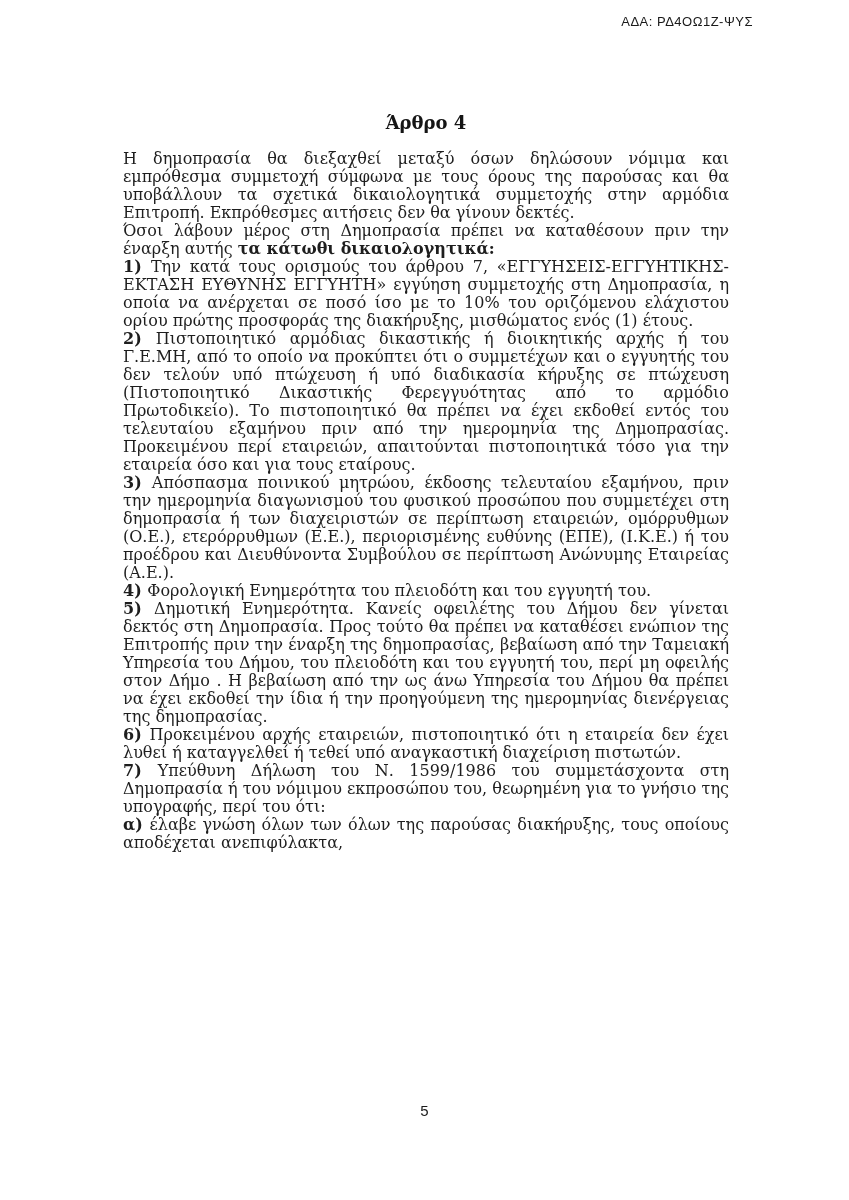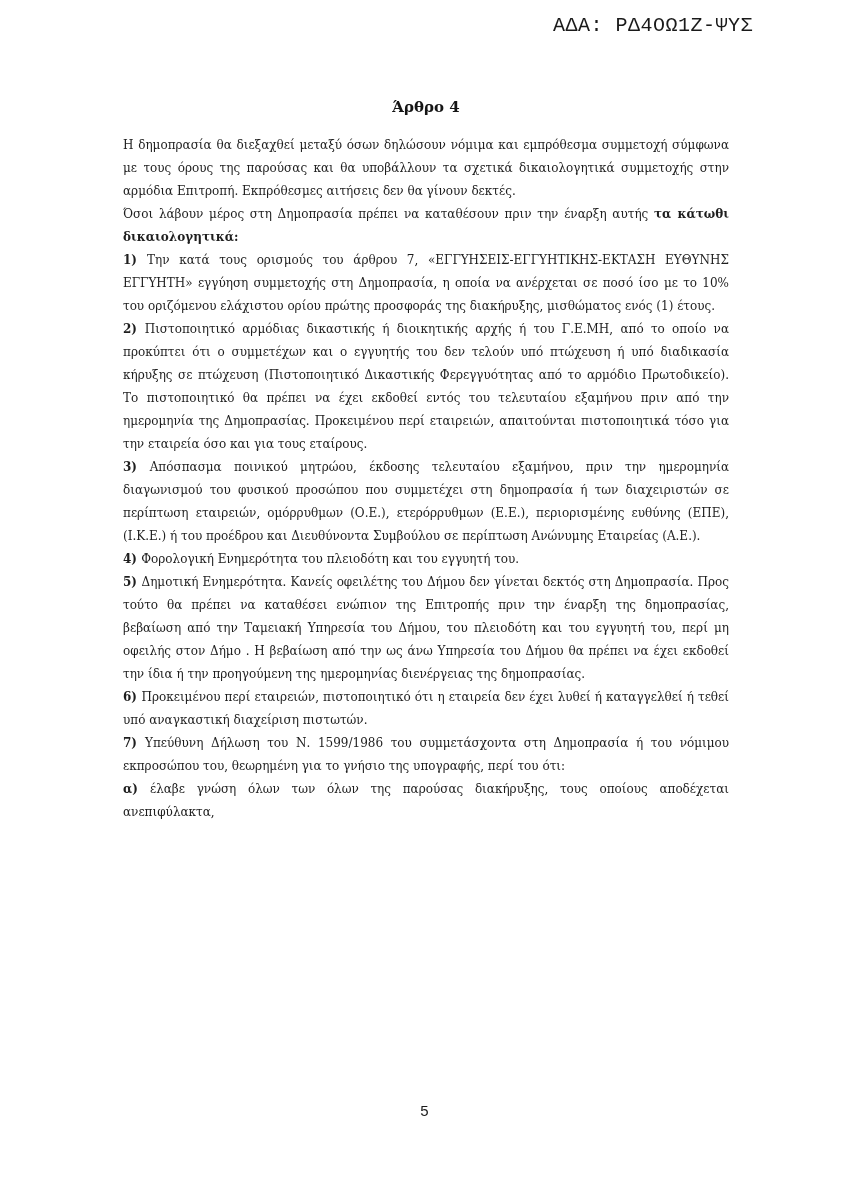--- a/index.html
+++ b/index.html
@@ -14,53 +14,53 @@
     overflow: hidden;
     font-family: "DejaVu Serif", serif;
     color: #1e1e1e;
   }
   .ada-header {
     position: absolute;
     top: 14px;
     left: 0;
     width: 753px;           
     text-align: right;
-    font-family: Liberation Mono, monospace;
-    font-size: 20px;
+    font-family: Liberation Sans, sans-serif;
+    font-size: 13px;
     letter-spacing: 0.5px;
     color: #1a1a1a;
     white-space: nowrap;
   }
   .content {
     position: absolute;
     left: 123px;
     top: 96px;
     width: 606px;
   }
   .doc-title,
   .doc-subtitle {
-    margin: 0;
+    margin: 16px;
     text-align: center;
-    font-size: 15px;
+    font-size: 18px;
     font-weight: bold;
     line-height: 22px;
     color: #151515;
   }
   .doc-subtitle {
     margin-top: 24px;
   }
   .doc-body {
     margin-top: 16px;
   }
   .para {
     margin: 0 0 0 0;
     padding: 0;
     text-align: justify;
-    font-size: 12px;
-    line-height: 23px;
+    font-size: 16px;
+    line-height: 18px;
     color: #1e1e1e;
   }
   .para + .para {
   }
   .seg-normal { font-weight: normal; }
   .seg-bold   { font-weight: bold; }
   .seg-underline { }
   .page-number {
     position: absolute;
     top: 1102px;
@@ -80,19 +80,19 @@
 <div class="content">
   <p class="doc-title">Άρθρο 4</p>
   <div class="doc-body" id="doc-body">
       <p class="para"><span class="seg-normal">Η δημοπρασία θα διεξαχθεί μεταξύ όσων δηλώσουν νόμιμα και εμπρόθεσμα συμμετοχή σύμφωνα με τους όρους της παρούσας και θα υποβάλλουν τα σχετικά δικαιολογητικά συμμετοχής στην αρμόδια Επιτροπή. Εκπρόθεσμες αιτήσεις δεν θα γίνουν δεκτές.</span></p>
       <p class="para"><span class="seg-normal">Όσοι λάβουν μέρος στη Δημοπρασία πρέπει να καταθέσουν πριν την έναρξη αυτής </span><span class="seg-bold">τα κάτωθι δικαιολογητικά:</span></p>
       <p class="para"><span class="seg-bold">1) </span><span class="seg-normal">Την κατά τους ορισμούς του άρθρου 7, «ΕΓΓΥΗΣΕΙΣ-ΕΓΓΥΗΤΙΚΗΣ-ΕΚΤΑΣΗ ΕΥΘΥΝΗΣ ΕΓΓΥΗΤΗ» εγγύηση συμμετοχής στη Δημοπρασία, η οποία να ανέρχεται σε ποσό ίσο με το 10% του οριζόμενου ελάχιστου ορίου πρώτης προσφοράς της διακήρυξης, μισθώματος ενός (1) έτους.</span></p>
       <p class="para"><span class="seg-bold">2) </span><span class="seg-normal">Πιστοποιητικό αρμόδιας δικαστικής ή διοικητικής αρχής ή του Γ.Ε.ΜΗ, από το οποίο να προκύπτει ότι ο συμμετέχων και ο εγγυητής του δεν τελούν υπό πτώχευση ή υπό διαδικασία κήρυξης σε πτώχευση (Πιστοποιητικό Δικαστικής Φερεγγυότητας από το αρμόδιο Πρωτοδικείο). Το πιστοποιητικό θα πρέπει να έχει εκδοθεί εντός του τελευταίου εξαμήνου πριν από την ημερομηνία της Δημοπρασίας. Προκειμένου περί εταιρειών, απαιτούνται πιστοποιητικά τόσο για την εταιρεία όσο και για τους εταίρους.</span></p>
       <p class="para"><span class="seg-bold">3) </span><span class="seg-normal">Απόσπασμα ποινικού μητρώου, έκδοσης τελευταίου εξαμήνου, πριν την ημερομηνία διαγωνισμού του φυσικού προσώπου που συμμετέχει στη δημοπρασία ή των διαχειριστών σε περίπτωση εταιρειών, ομόρρυθμων (Ο.Ε.), ετερόρρυθμων (Ε.Ε.), περιορισμένης ευθύνης (ΕΠΕ), (Ι.Κ.Ε.) ή του προέδρου και Διευθύνοντα Συμβούλου σε περίπτωση Ανώνυμης Εταιρείας (Α.Ε.).</span></p>
       <p class="para"><span class="seg-bold">4) </span><span class="seg-normal">Φορολογική Ενημερότητα του πλειοδότη και του εγγυητή του.</span></p>
       <p class="para"><span class="seg-bold">5) </span><span class="seg-normal">Δημοτική Ενημερότητα. Κανείς οφειλέτης του Δήμου δεν γίνεται δεκτός στη Δημοπρασία. Προς τούτο θα πρέπει να καταθέσει ενώπιον της Επιτροπής πριν την έναρξη της δημοπρασίας, βεβαίωση από την Ταμειακή Υπηρεσία του Δήμου, </span><span class="seg-underline">του πλειοδότη και του εγγυητή του</span><span class="seg-normal">, περί μη οφειλής στον Δήμο . Η βεβαίωση από την ως άνω Υπηρεσία του Δήμου θα πρέπει να έχει εκδοθεί την ίδια ή την προηγούμενη της ημερομηνίας διενέργειας της δημοπρασίας.</span></p>
-      <p class="para"><span class="seg-bold">6) </span><span class="seg-normal">Προκειμένου περί εταιρειών, πιστοποιητικό ότι η εταιρεία δεν έχει λυθεί ή καταγγελθεί ή τεθεί υπό αναγκαστική διαχείριση πιστωτών.</span></p>
+      <p class="para"><span class="seg-bold">6) </span><span class="seg-normal">Προκειμένου αρχής εταιρειών, πιστοποιητικό ότι η εταιρεία δεν έχει λυθεί ή καταγγελθεί ή τεθεί υπό αναγκαστική διαχείριση πιστωτών.</span></p>
       <p class="para"><span class="seg-bold">7) </span><span class="seg-normal">Υπεύθυνη Δήλωση του Ν. 1599/1986 του συμμετάσχοντα στη Δημοπρασία ή του νόμιμου εκπροσώπου του, θεωρημένη για το γνήσιο της υπογραφής, περί του ότι:</span></p>
       <p class="para"><span class="seg-bold">α) </span><span class="seg-normal">έλαβε γνώση όλων των όλων της παρούσας διακήρυξης, τους οποίους αποδέχεται ανεπιφύλακτα,</span></p>
     </div>
 </div>
 
 <div class="page-number">5</div>
 
 </body></html>

